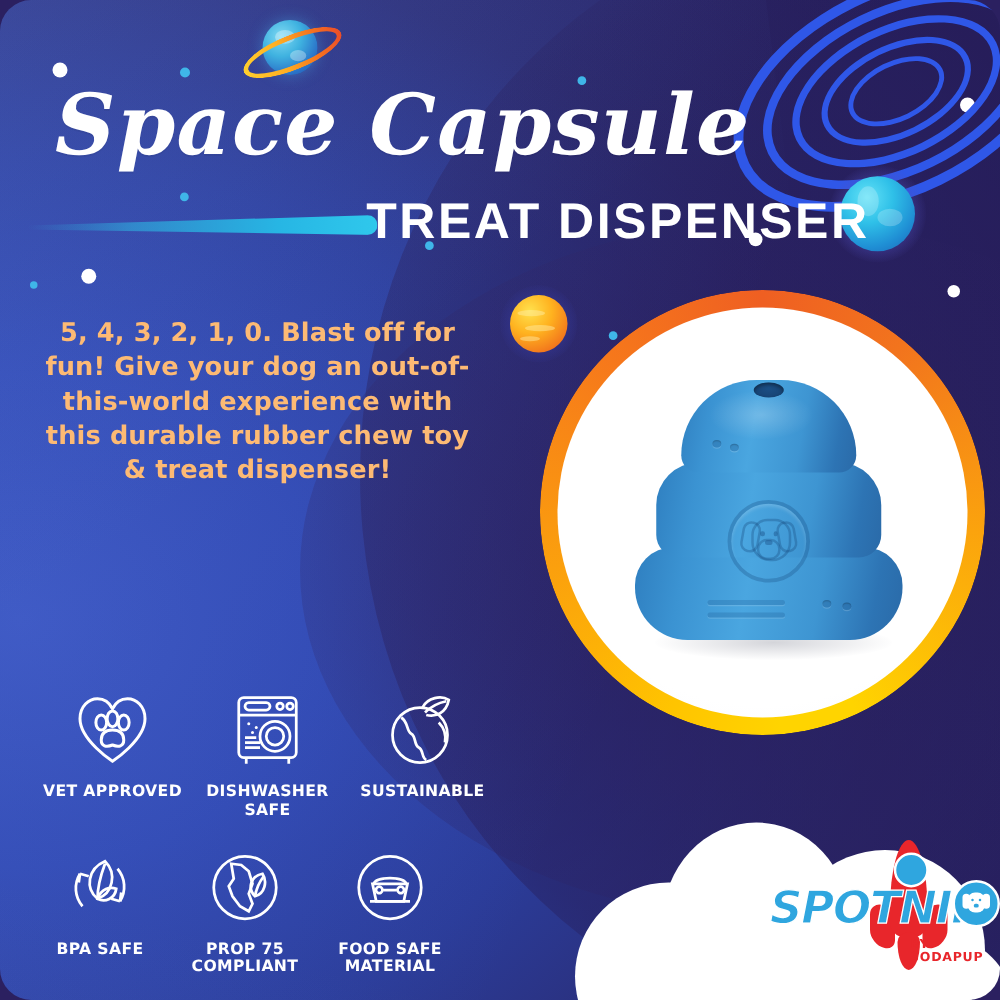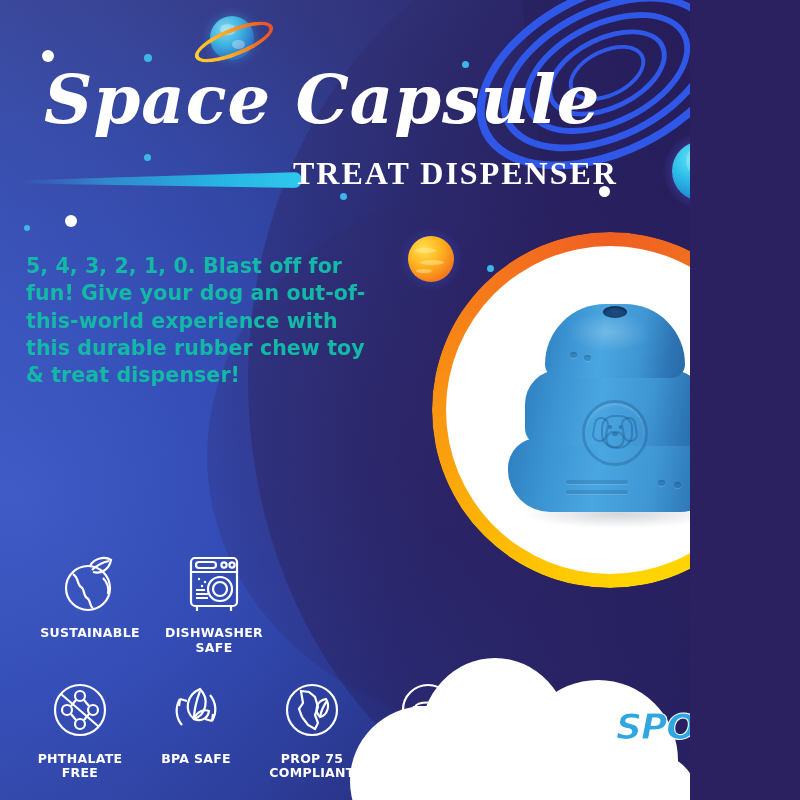--- a/index.html
+++ b/index.html
@@ -1,21 +1,21 @@
 <!DOCTYPE html>
 <html><head>
 <meta charset="utf-8">
 <style>
   html,body{margin:0;padding:0;}
   body{
     width:800px;height:800px;overflow:hidden;
     font-family:"Liberation Sans", sans-serif;
     background:#2b2060;
   }
-  .stage{position:relative;width:690px;height:800px;overflow:hidden;}
+  .stage{position:relative;width:800px;height:800px;overflow:hidden;border-radius:25px;}
 
   
   .bg-base{
     position:absolute;inset:0;
     background:
       radial-gradient(120% 95% at 2% 62%, #3a54c0 0%, #3048b2 26%, #2b3c99 48%, #2a2a70 72%, #271e5c 100%);
   }
   .bg-sheen{
     position:absolute;left:-12%;top:-10%;width:95%;height:130%;
     background:linear-gradient(118deg, rgba(92,126,225,.30) 0%, rgba(92,126,225,.12) 42%, rgba(92,126,225,0) 70%);
@@ -94,36 +94,37 @@
   .headline{
     position:absolute;left:44px;top:66px;
     font-family:"DejaVu Serif", serif;
     font-style:italic;font-weight:700;
     font-size:67px;line-height:1;color:#ffffff;
     letter-spacing:1px;
     text-shadow:0 2px 0 rgba(0,0,0,.05);
   }
   .subhead{
     position:absolute;left:293px;top:155px;
-    font-family:Liberation Serif, serif;
-    font-weight:700;font-size:32px;letter-spacing:2px;color:#ffffff;
+    font-family:Liberation Sans, sans-serif;
+    font-weight:700;font-size:40px;letter-spacing:2px;color:#ffffff;
   }
   .swoosh{
     position:absolute;left:22px;top:172px;width:280px;height:16px;
     background:linear-gradient(90deg, rgba(45,180,225,0) 0%, rgba(45,185,228,.55) 30%, #27b6e4 72%, #2fc8ec 100%);
     border-radius:0 9px 9px 0;
     clip-path:polygon(0% 52%, 100% 0%, 100% 100%, 0% 72%);
   }
 
   
   .copy{
     position:absolute;left:26px;width:360px;
-    color:#14b8a6;font-family:"DejaVu Sans", sans-serif;
+    color:#fdba74;font-family:"DejaVu Sans", sans-serif;
     font-weight:700;font-size:20.5px;line-height:1.33;
     letter-spacing:.1px;
+    text-align:center;
   }
   .copy.p1{top:253px;}
   .copy.p2{top:412px;}
 
   
   .product{position:absolute;left:432px;top:232px;width:372px;height:382px;}
   .prod-ring{
     position:absolute;left:0;top:0;width:356px;height:356px;border-radius:50%;
     background:conic-gradient(from 175deg,#ffd400 0deg,#ffc400 30deg,#fba00d 80deg,#f6781b 140deg,#ef5f22 185deg,#f2741d 225deg,#fba30d 280deg,#ffd400 340deg,#ffd400 360deg);
     -webkit-mask:radial-gradient(circle, transparent 0 47.2%, #000 47.4%);
@@ -318,32 +319,31 @@
       <div class="cap-vent" style="left:60px;top:176px;width:62px;height:4px;"></div>
       <div class="cap-vent" style="left:60px;top:186px;width:62px;height:4px;"></div>
       <div class="cap-dot" style="left:152px;top:176px;"></div>
       <div class="cap-dot" style="left:168px;top:178px;"></div>
     </div>
   </div>
 
   <div class="badges">
     <div class="badge-row row1">
 
-
-      <div class="badge">
-        <div class="ico">
-          <svg width="62" height="60" viewBox="0 0 62 60" fill="none" stroke="#fff" stroke-width="2.2">
-            <circle cx="29" cy="34" r="22"></circle>
-            <path d="M14 20 C20 24 18 31 22 33 C26 35 24 42 28 44 C32 46 30 52 34 54"></path>
-            <path d="M44 24 C48 28 50 34 49 40"></path>
-            <path d="M31 12 C35 4 46 2 52 6 C50 16 42 20 34 18"></path>
-            <path d="M33 16 C38 11 45 8 50 7"></path>
-          </svg>
-        </div>
-        <div class="cap">SUSTAINABLE</div>
+      <div class="badge">
+        <div class="ico">
+          <svg width="62" height="60" viewBox="0 0 62 60" fill="none" stroke="#fff" stroke-width="2.4">
+            <path d="M31 55 C31 55 5 38 5 21 C5 11 12 5 19 5 C25 5 29 9 31 13 C33 9 37 5 43 5 C50 5 57 11 57 21 C57 38 31 55 31 55Z"></path>
+            <ellipse cx="22" cy="24" rx="4.3" ry="6"></ellipse>
+            <ellipse cx="31" cy="21" rx="4.3" ry="6.3"></ellipse>
+            <ellipse cx="40" cy="24" rx="4.3" ry="6"></ellipse>
+            <path d="M22 38 C22 32 26 30 31 30 C36 30 40 32 40 38 C40 43 36 44 31 42 C26 44 22 43 22 38Z"></path>
+          </svg>
+        </div>
+        <div class="cap">VET APPROVED</div>
       </div>
 
       <div class="badge">
         <div class="ico">
           <svg width="62" height="60" viewBox="0 0 62 60" fill="none" stroke="#fff" stroke-width="2.2">
             <rect x="8" y="4" width="46" height="48" rx="4"></rect>
             <line x1="8" y1="18" x2="54" y2="18"></line>
             <rect x="13" y="8" width="20" height="6" rx="3"></rect>
             <circle cx="41" cy="11" r="2.6"></circle>
               <circle cx="49" cy="11" r="2.6"></circle>
@@ -353,41 +353,37 @@
             <circle cx="16" cy="25" r="1.2" stroke="none" fill="#fff"></circle>
             <circle cx="22" cy="28" r="1.2" stroke="none" fill="#fff"></circle>
             <circle cx="19" cy="32" r="1.2" stroke="none" fill="#fff"></circle>
             <line x1="14" y1="52" x2="14" y2="57"></line>
               <line x1="48" y1="52" x2="48" y2="57"></line>
           </svg>
         </div>
         <div class="cap">DISHWASHER SAFE</div>
       </div>
 
+      <div class="badge">
+        <div class="ico">
+          <svg width="62" height="60" viewBox="0 0 62 60" fill="none" stroke="#fff" stroke-width="2.2">
+            <circle cx="29" cy="34" r="22"></circle>
+            <path d="M14 20 C20 24 18 31 22 33 C26 35 24 42 28 44 C32 46 30 52 34 54"></path>
+            <path d="M44 24 C48 28 50 34 49 40"></path>
+            <path d="M31 12 C35 4 46 2 52 6 C50 16 42 20 34 18"></path>
+            <path d="M33 16 C38 11 45 8 50 7"></path>
+          </svg>
+        </div>
+        <div class="cap">SUSTAINABLE</div>
+      </div>
+
     </div>
 
     <div class="badge-row row2">
 
-      <div class="badge">
-        <div class="ico">
-          <svg width="60" height="58" viewBox="0 0 60 58" fill="none" stroke="#fff" stroke-width="2.2">
-            <circle cx="30" cy="29" r="25"></circle>
-            <line x1="11" y1="13" x2="48" y2="45"></line>
-            <circle cx="30" cy="15" r="5"></circle>
-              <circle cx="17" cy="29" r="5"></circle>
-            <circle cx="43" cy="29" r="5"></circle>
-              <circle cx="30" cy="43" r="5"></circle>
-            <line x1="26" y1="19" x2="21" y2="25"></line>
-              <line x1="34" y1="19" x2="39" y2="25"></line>
-            <line x1="21" y1="33" x2="26" y2="39"></line>
-              <line x1="39" y1="33" x2="34" y2="39"></line>
-          </svg>
-        </div>
-        <div class="cap">PHTHALATE FREE</div>
-      </div>
 
       <div class="badge">
         <div class="ico">
           <svg width="60" height="58" viewBox="0 0 60 58" fill="none" stroke="#fff" stroke-width="2.2">
             <path d="M14 18 A22 22 0 0 0 16 44"></path>
             <path d="M46 40 A22 22 0 0 0 44 14"></path>
             <path d="M14 18 l-1 7 M14 18 l7 2"></path>
             <path d="M46 40 l1 -7 M46 40 l-7 -2"></path>
             <path d="M34 8 C20 14 18 30 28 38 C40 34 44 18 34 8Z"></path>
             <path d="M28 38 C28 28 31 18 34 10"></path>

